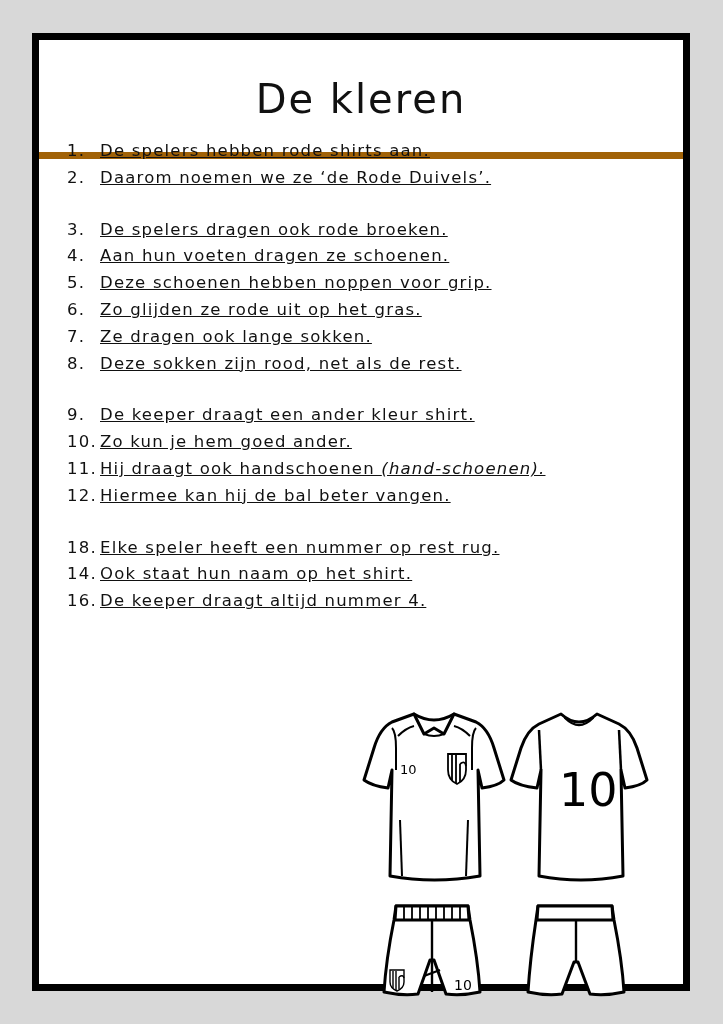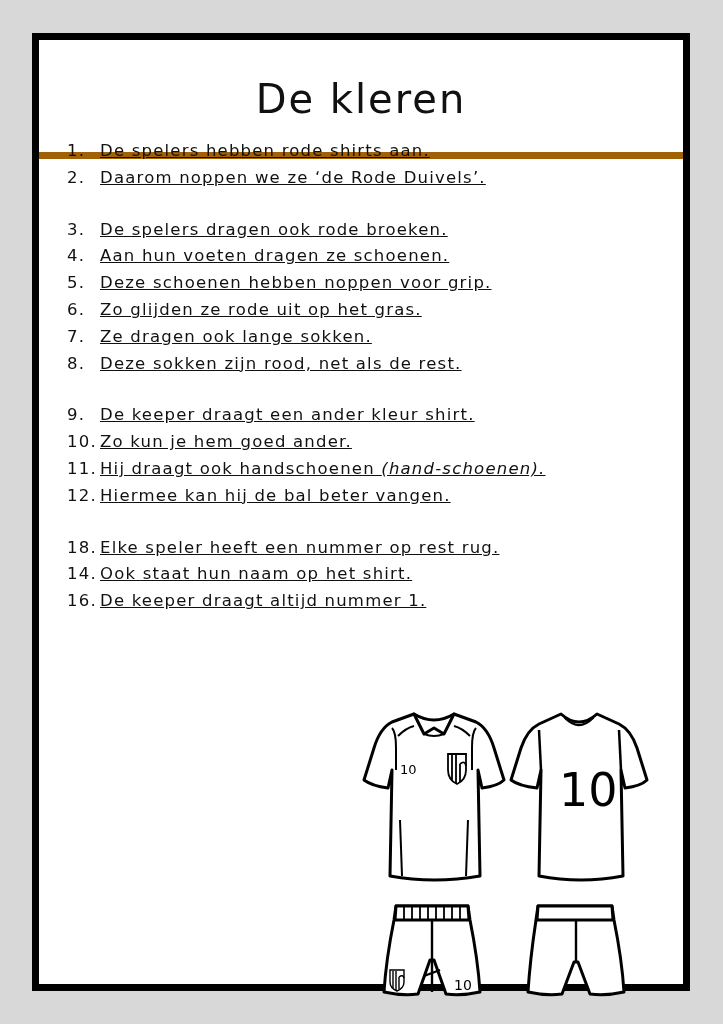--- a/index.html
+++ b/index.html
@@ -61,21 +61,21 @@
     <h1 class="title">De kleren</h1>
   </div>
 
   <ol class="list">
     <li class="line">
         <span class="num">1.</span>
         <span class="txt">De spelers hebben rode shirts aan.</span>
       </li>
     <li class="line">
         <span class="num">2.</span>
-        <span class="txt">Daarom noppen we ze ‘de Rode Duivels’.</span>
+        <span class="txt">Daarom noemen we ze ‘de Rode Duivels’.</span>
       </li>
 
     <li class="line gap">
         <span class="num">3.</span>
         <span class="txt">De spelers dragen ook rode broeken.</span>
       </li>
     <li class="line">
         <span class="num">4.</span>
         <span class="txt">Aan hun voeten dragen ze schoenen.</span>
       </li>
@@ -116,21 +116,21 @@
     <li class="line gap">
         <span class="num">18.</span>
         <span class="txt">Elke speler heeft een nummer op rest rug.</span>
       </li>
     <li class="line">
         <span class="num">14.</span>
         <span class="txt">Ook staat hun naam op het shirt.</span>
       </li>
     <li class="line">
         <span class="num">16.</span>
-        <span class="txt">De keeper draagt altijd nummer 1.</span>
+        <span class="txt">De keeper draagt altijd nummer 4.</span>
       </li>
   </ol>
 </div>
 
 <svg class="art" style="left:362px; top:708px;" width="145" height="180" viewBox="0 0 145 180">
   <g fill="#fff" stroke="#000" stroke-width="3" stroke-linejoin="round" stroke-linecap="round">
     <path d="M52,6 L30,14 Q18,20 12,40 L2,72 Q10,78 26,80 L30,62 L28,168 Q72,176 118,168 L116,62 L120,80 Q136,78 142,72 L132,40 Q126,20 114,14 L92,6 Q72,18 52,6 Z"></path>
     <path d="M52,6 L62,26 L72,20 L82,26 L92,6" fill="none"></path>
     <path d="M62,26 Q72,30 82,26" fill="none" stroke-width="2"></path>
   </g>

